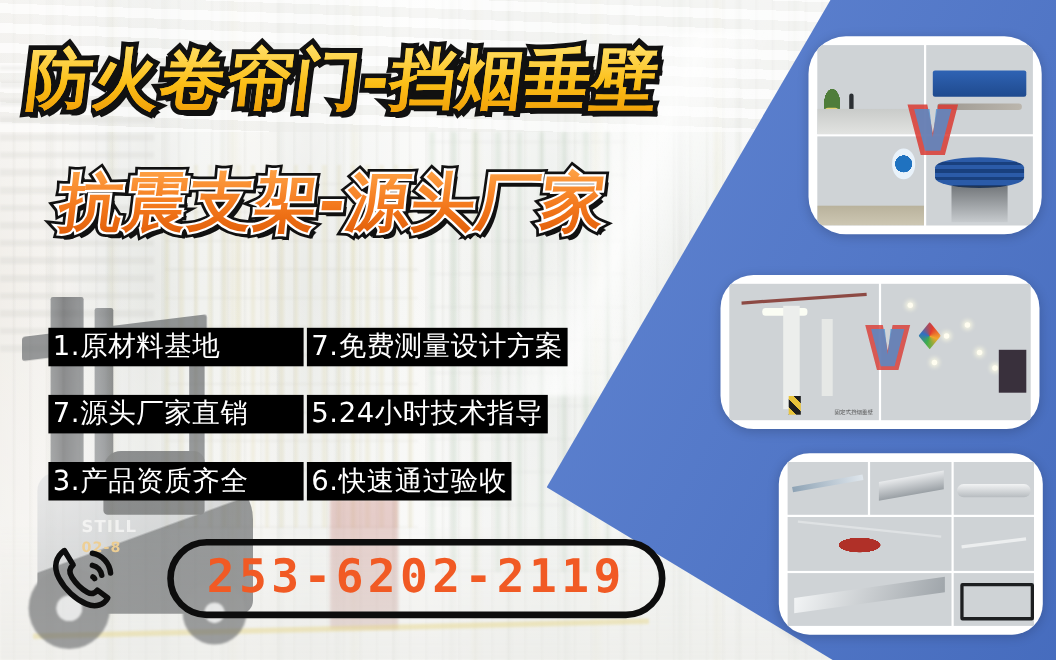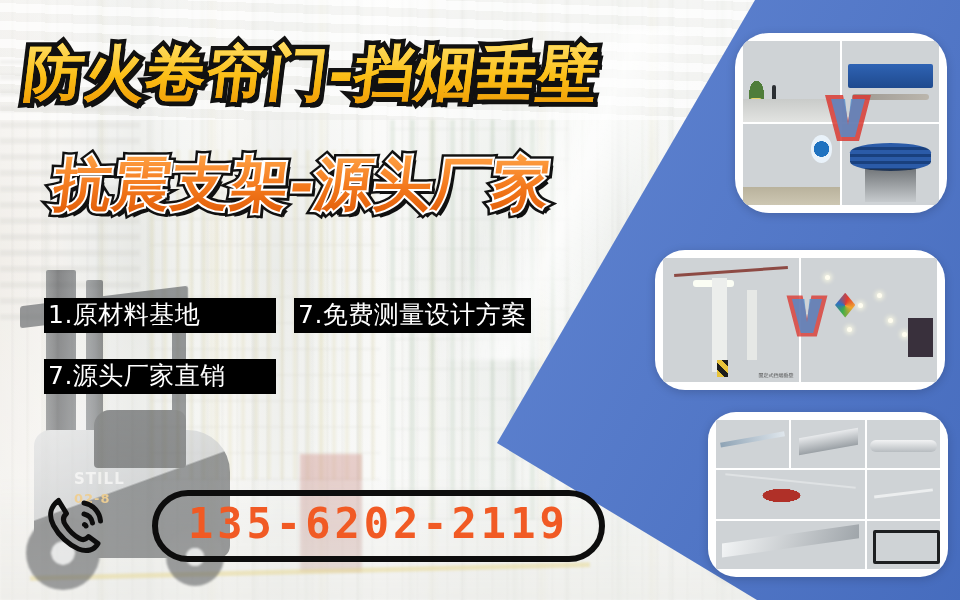--- a/index.html
+++ b/index.html
@@ -273,21 +273,21 @@
     left:54px;top:152px;
     font-size:58px;line-height:64px;
     background:linear-gradient(180deg,#ffa447 0%,#f3781c 55%,#e05c07 100%);
     -webkit-background-clip:text;background-clip:text;
     -webkit-text-fill-color:transparent;
     color:#f07820;
   }
 
   
   .features{position:absolute;left:44px;top:298px;width:520px;}
-  .feat-row{display:flex;gap:18px;margin-bottom:26px;}
+  .feat-row{display:flex;gap:3px;margin-bottom:26px;}
   .feat{
     display:inline-block;
     background:#000;
     color:#fff;
     font-size:25px;
     line-height:31px;
     padding:1px 4px 3px 4px;
     font-weight:400;
     letter-spacing:.5px;
     white-space:nowrap;
@@ -413,31 +413,36 @@
   <div class="headline" id="headline-2-mid">抗震支架-源头厂家</div>
   <div class="headline" id="headline-2-top">抗震支架-源头厂家</div>
 
   <div class="features">
     <div class="feat-row">
       <span class="feat feat-col-a">1.原材料基地</span>
       <span class="feat feat-col-b">7.免费测量设计方案</span>
     </div>
     <div class="feat-row">
       <span class="feat feat-col-a">7.源头厂家直销</span>
+      <span class="feat feat-col-b">5.24小时技术指导</span>
+    </div>
+    <div class="feat-row">
+      <span class="feat feat-col-a">3.产品资质齐全</span>
+      <span class="feat feat-col-b">6.快速通过验收</span>
     </div>
   </div>
 
   <div id="phone-block">
     <div id="phone-icon">
       <svg width="72" height="66" viewBox="0 0 72 66">
         <path d="M14.5 7.5 C7 13 4 22 9.5 32.5 C15 43 25 52 34.5 56 C43 59.5 50.5 57 54 50.5
                  L44.5 43.5 C42 46.5 39 47.5 35.5 45.5 C31 43 25 37.5 21.5 32 C18.5 27.5 19 23.5 22.5 20.5 Z" fill="none" stroke="#0d0d0d" stroke-width="5" stroke-linejoin="round" stroke-linecap="round"></path>
         <path d="M40 10 A20 20 0 0 1 56.5 28" fill="none" stroke="#0d0d0d" stroke-width="5" stroke-linecap="round"></path>
         <path d="M40 21 A11 11 0 0 1 48.5 30" fill="none" stroke="#0d0d0d" stroke-width="5" stroke-linecap="round"></path>
         <path d="M40.5 31.5 A3 3 0 0 1 42 33" fill="none" stroke="#0d0d0d" stroke-width="5" stroke-linecap="round"></path>
       </svg>
     </div>
     <div id="phone-pill">
-      <div id="phone-number">135-6202-2119</div>
+      <div id="phone-number">253-6202-2119</div>
     </div>
   </div>
 
 </div>
 
 </body></html>

